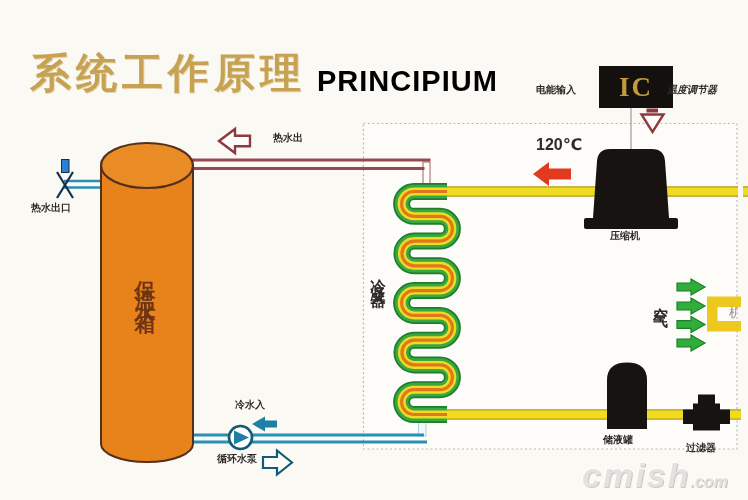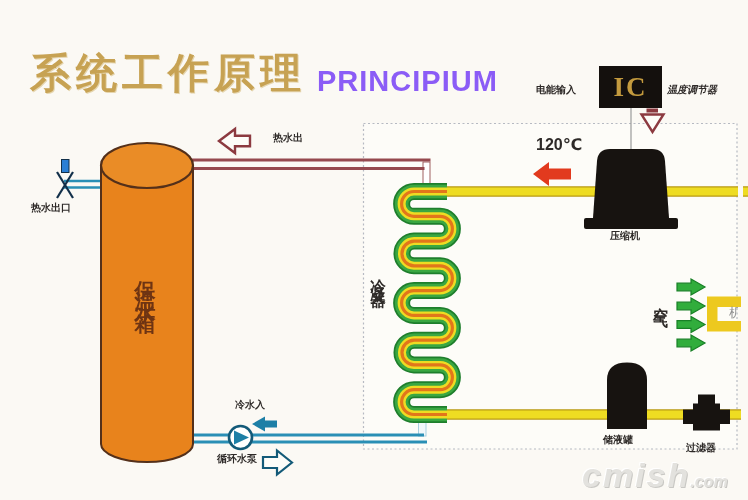--- a/index.html
+++ b/index.html
@@ -17,24 +17,24 @@
     position:absolute;color:#2e2a28;font-weight:600;font-size:15px;
     writing-mode:vertical-rl;text-orientation:upright;letter-spacing:7px;
     line-height:1.1;white-space:nowrap;
   }
   #title-cn{
     position:absolute;left:30px;top:46px;font-size:41px;font-weight:bold;
     color:#c7a253;letter-spacing:5px;text-shadow:1px 1px 0 #e5d5ae;
   }
   #title-latin{
     position:absolute;left:317px;top:65px;font-size:29px;font-weight:bold;
-    color:#8b5cf6;letter-spacing:1px;
+    color:#000000;letter-spacing:1px;
   }
   #ic-box{
-    position:absolute;left:599px;top:66px;width:63px;height:42px;
+    position:absolute;left:599px;top:66px;width:74px;height:42px;
     background:#14100d;color:#c39a3e;text-align:center;line-height:42px;
     font-family:"Liberation Serif","DejaVu Serif",serif;font-size:27px;
     letter-spacing:2px;font-weight:bold;
   }
   #tank-label{
     position:absolute;left:135px;top:263px;font-size:21px;font-weight:bold;
     color:#6e3413;writing-mode:vertical-rl;text-orientation:upright;
     letter-spacing:11px;line-height:1;
   }
   #gas-partial{

